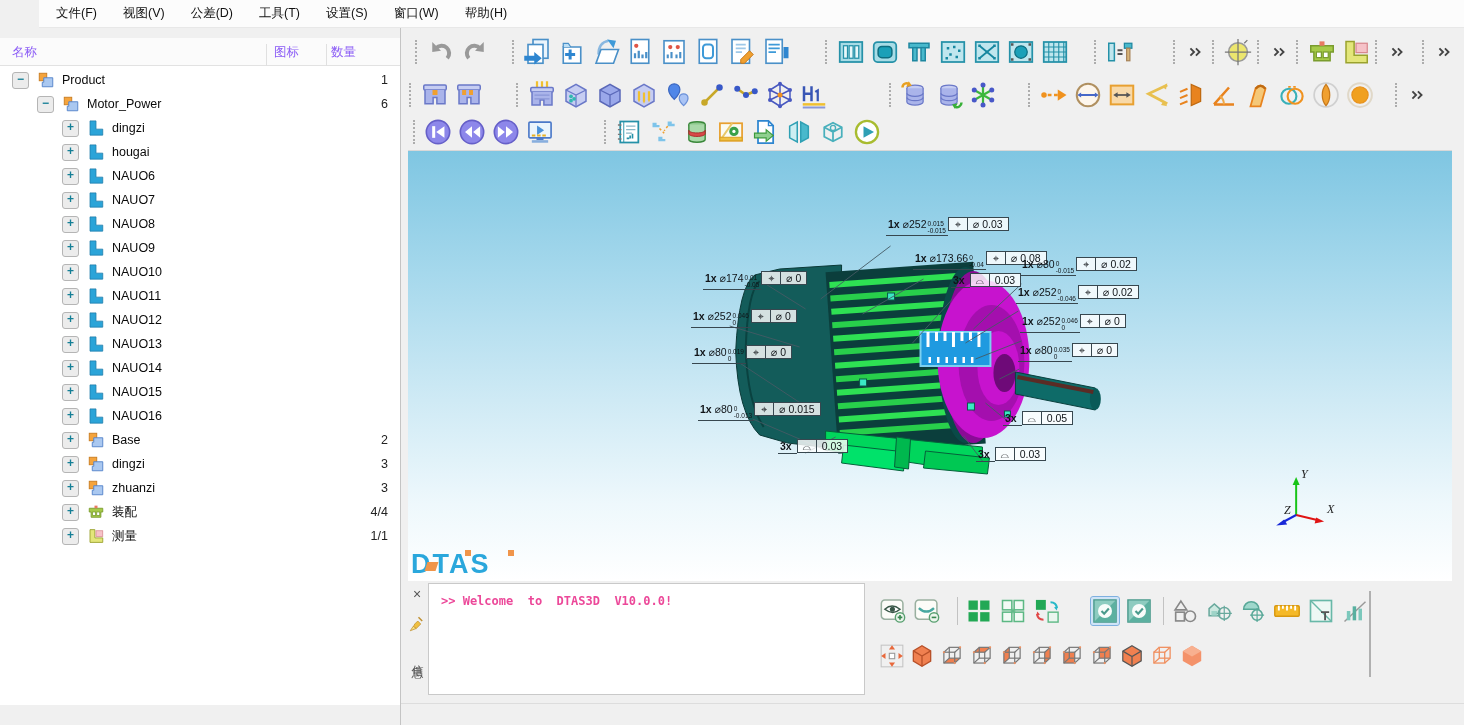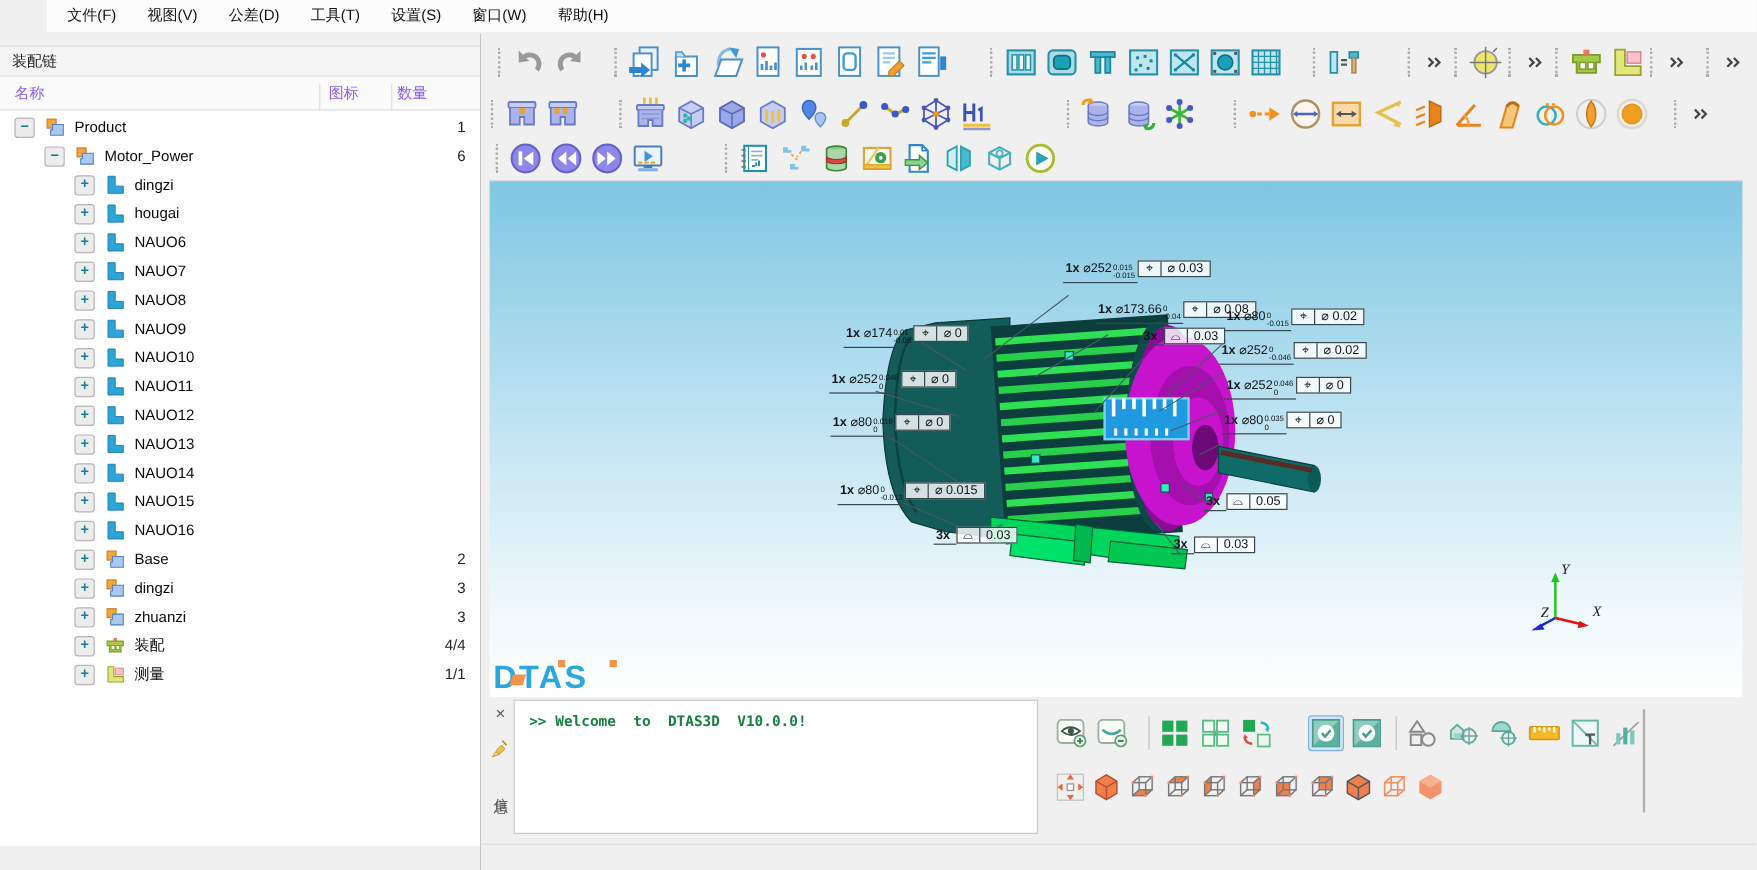--- a/index.html
+++ b/index.html
@@ -59,21 +59,21 @@
   .logo-a3{position:absolute;left:97px;top:1px;width:6px;height:6px;background:#f0954a;}
   
   .bottom{position:relative;flex:1;background:#f0f0f0;}
   .cs-strip{position:absolute;left:6px;top:6px;width:20px;display:flex;flex-direction:column;align-items:center;}
   .cs-close{font-size:14px;color:#555;line-height:14px;margin-bottom:14px;}
   .cs-broom{width:18px;height:18px;margin-bottom:22px;}
   .cs-broom svg{width:18px;height:18px;}
   .cs-info{writing-mode:vertical-lr;font-size:12px;color:#555;letter-spacing:2px;}
   .console{position:absolute;left:27px;top:2px;width:435px;height:110px;background:#fff;border:1px solid #c9c9c9;}
   .console-msg{padding:10px 0 0 12px;font-family:"DejaVu Sans Mono",monospace;font-size:12px;font-weight:600;
-    color:#15803d;white-space:pre;}
+    color:#ec4899;white-space:pre;}
   .bt-row{position:absolute;left:472px;display:flex;align-items:center;}
   #bt-r1{top:16px;} #bt-r2{top:62px;}
   .bt-group{display:flex;align-items:center;}
   .bt-group.sep{border-left:1px solid #c2c2c2;padding-left:7px;}
   #bt-r1 .icon{width:28px;height:28px;margin-right:6px;}
   #bt-r2 .icon{width:26px;height:26px;margin-right:4px;}
   .icon.selected{background:#cfe4f7;outline:1px solid #7fb0e0;border-radius:2px;}
   .v-line{position:absolute;left:968px;top:10px;height:86px;border-left:2px solid #b0b0b0;}
   .status-strip{position:absolute;left:0;right:0;bottom:0;height:22px;background:#f0f0f0;border-top:1px solid #dddddd;}
 </style>
@@ -88,23 +88,20 @@
       <span class="menu-item">工具(T)</span>
       <span class="menu-item">设置(S)</span>
       <span class="menu-item">窗口(W)</span>
       <span class="menu-item">帮助(H)</span>
     </div>
 
   <div class="body">
 
     <div class="left-panel">
       <div class="lp-gap"></div>
-      <div class="lp-title">
-        <span>装配链</span>
-      </div>
       <div class="lp-cols">
         <span class="col-name">名称</span>
         <span class="col-icon">图标</span>
         <span class="col-qty">数量</span>
         <span class="col-line" style="left:266px"></span>
         <span class="col-line" style="left:326px"></span>
       </div>
       <div class="lp-tree" id="tree">
           <div class="tree-row" style="padding-left: 12px;">
             <span class="expand">−</span>

